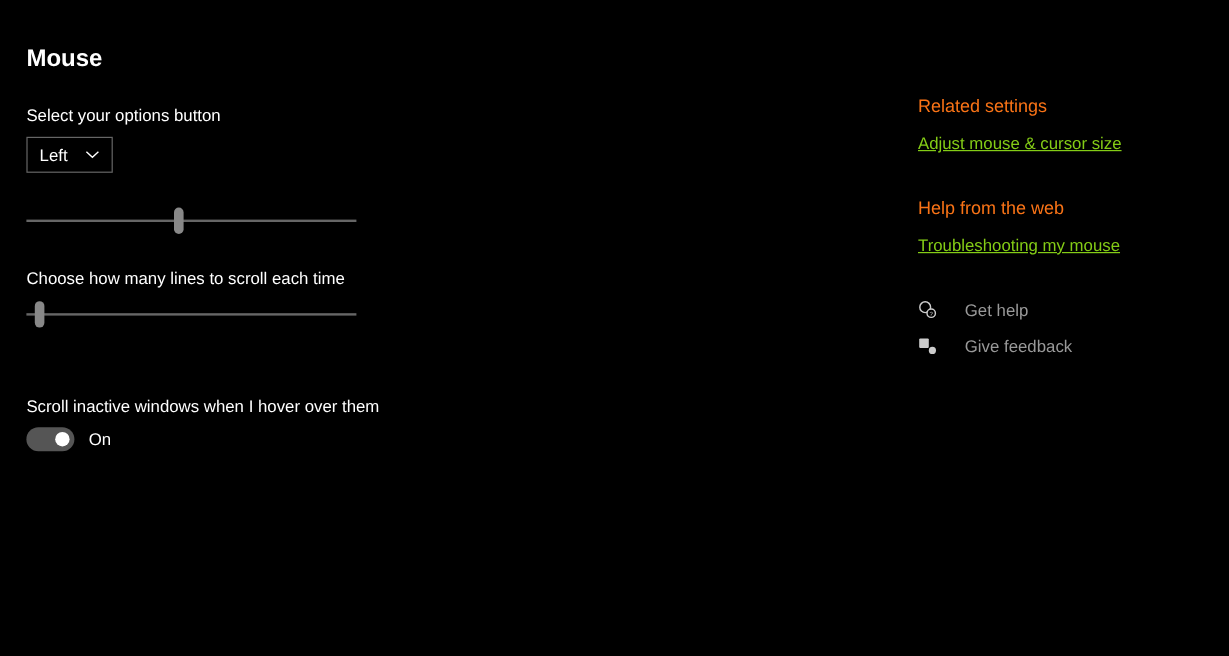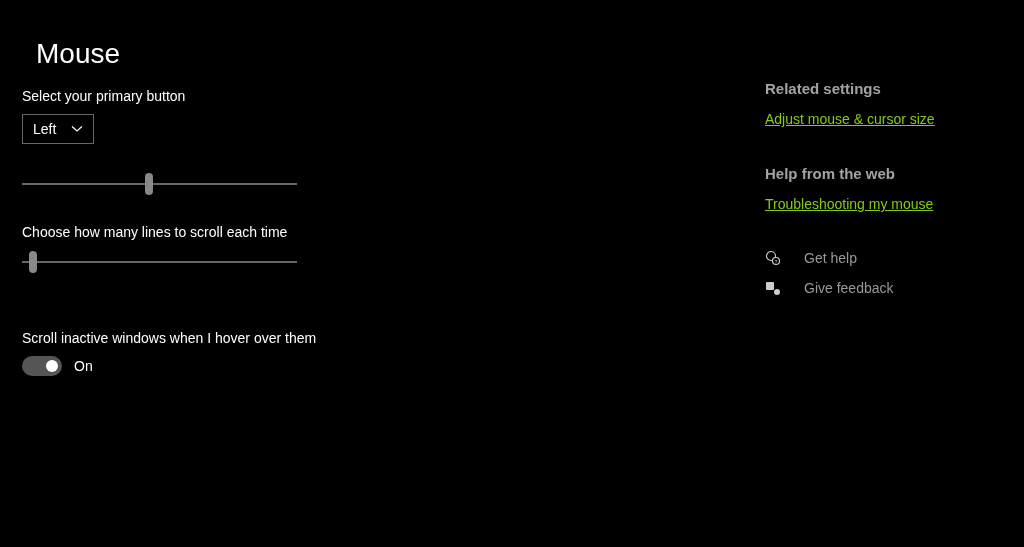--- a/index.html
+++ b/index.html
@@ -10,24 +10,24 @@
     body {
       background: #000;
       color: #fff;
       font-family: "Segoe UI", -apple-system, sans-serif;
       width: 1024px;
       height: 547px;
       overflow: hidden;
       position: relative;
     }
     .page-title {
-      font-size: 28px;
-      font-weight: 400;
-      position: absolute;
-      left: 36px;
+      font-size: 20px;
+      font-weight: 700;
+      position: absolute;
+      left: 22px;
       top: 38px;
     }
     .main-content {
       position: absolute;
       left: 22px;
       top: 88px;
       width: 400px;
     }
     .setting-group {
       margin-bottom: 28px;
@@ -110,23 +110,23 @@
       position: absolute;
       left: 765px;
       top: 80px;
       width: 240px;
     }
     .sidebar-section {
       margin-bottom: 38px;
     }
     .sidebar-heading {
       font-size: 15px;
-      font-weight: 700;
+      font-weight: 400;
       margin-bottom: 14px;
-      color: #a3a3a3;
+      color: #f97316;
     }
     .sidebar-link {
       display: block;
       font-size: 14px;
       color: #84cc16;
       margin-bottom: 16px;
       cursor: pointer;
       text-decoration: underline;
     }
     .sidebar-action {
@@ -147,21 +147,21 @@
     }
   </style>
 </head>
 <body>
 
 <h1 class="page-title">Mouse</h1>
 
 <div class="main-content">
 
   <div class="setting-group">
-    <div class="setting-label">Select your primary button</div>
+    <div class="setting-label">Select your options button</div>
     <div class="dropdown">
       <span>Left</span>
       <span class="chevron">
         <svg width="12" height="8" viewBox="0 0 12 8">
             <path d="M1 1.5 L6 6 L11 1.5" stroke="#fff" stroke-width="1.2" fill="none"></path>
           </svg>
       </span>
     </div>
   </div>
 

